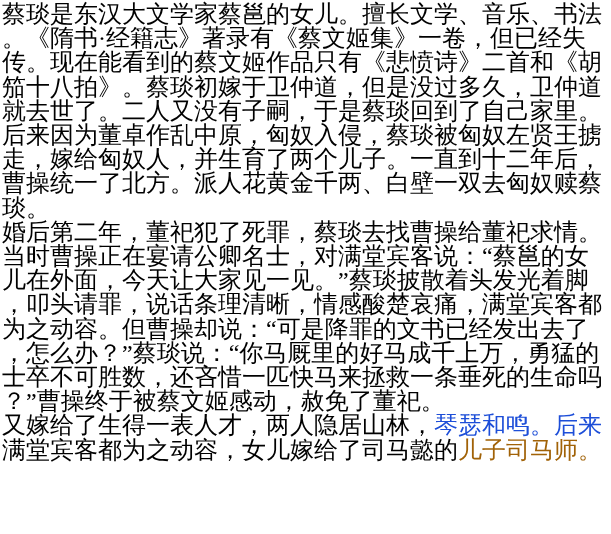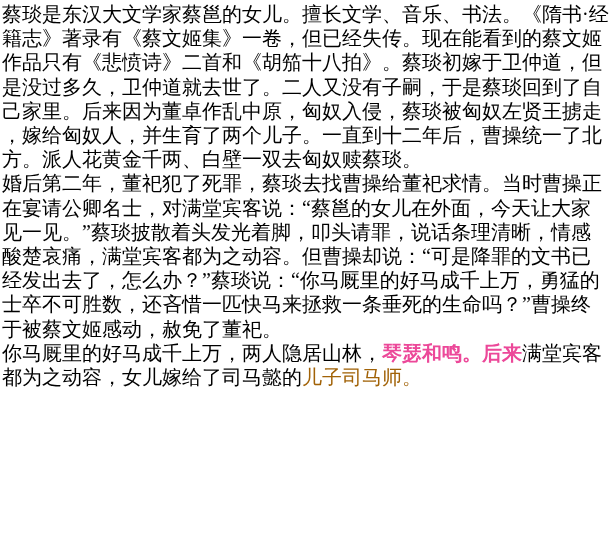--- a/index.html
+++ b/index.html
@@ -14,35 +14,35 @@
   }
   .page {
     box-sizing: border-box;
     width: 611px;
     height: 534px;
     padding: 2px 2px 0 2px;
     background: #ffffff;
   }
   .article {
     font-family: "Liberation Serif", "DejaVu Serif", serif;
-    font-size: 20px;
+    font-size: 24px;
     line-height: 24.2px;
     letter-spacing: 0;
     color: #000000;
     text-align: left;
     word-break: break-all;
     line-break: anywhere;
   }
   .article p {
     margin: 0;
     padding: 0;
   }
 </style>
 </head>
 <body style="background: rgb(255, 255, 255);">
 
 <div class="page">
   <div class="article" style="color: rgb(0, 0, 0);">
       <p><span>蔡琰是东汉大文学家蔡邕的女儿。擅长文学、音乐、书法。《隋书·经籍志》著录有《蔡文姬集》一卷，但已经失传。现在能看到的蔡文姬作品只有《悲愤诗》二首和《胡笳十八拍》。蔡琰初嫁于卫仲道，但是没过多久，卫仲道就去世了。二人又没有子嗣，于是蔡琰回到了自己家里。后来因为董卓作乱中原，匈奴入侵，蔡琰被匈奴左贤王掳走，嫁给匈奴人，并生育了两个儿子。一直到十二年后，曹操统一了北方。派人花黄金千两、白壁一双去匈奴赎蔡琰。</span></p>
       <p><span>婚后第二年，董祀犯了死罪，蔡琰去找曹操给董祀求情。当时曹操正在宴请公卿名士，对满堂宾客说：“蔡邕的女儿在外面，今天让大家见一见。”蔡琰披散着头发光着脚，叩头请罪，说话条理清晰，情感酸楚哀痛，满堂宾客都为之动容。但曹操却说：“可是降罪的文书已经发出去了，怎么办？”蔡琰说：“你马厩里的好马成千上万，勇猛的士卒不可胜数，还吝惜一匹快马来拯救一条垂死的生命吗？”曹操终于被蔡文姬感动，赦免了董祀。</span></p>
-      <p><span>你马厩里的好马成千上万，两人隐居山林，</span><span style="color: #ec4899; font-weight: bold;">琴瑟和鸣。后来</span><span>满堂宾客都为之动容，女儿嫁给了司马懿的</span><span style="color: #a16207;">儿子司马师。</span></p>
+      <p><span>又嫁给了生得一表人才，两人隐居山林，</span><span style="color: #1d4ed8;">琴瑟和鸣。后来</span><span>满堂宾客都为之动容，女儿嫁给了司马懿的</span><span style="color: #a16207;">儿子司马师。</span></p>
     </div>
 </div>
 
 </body></html>

